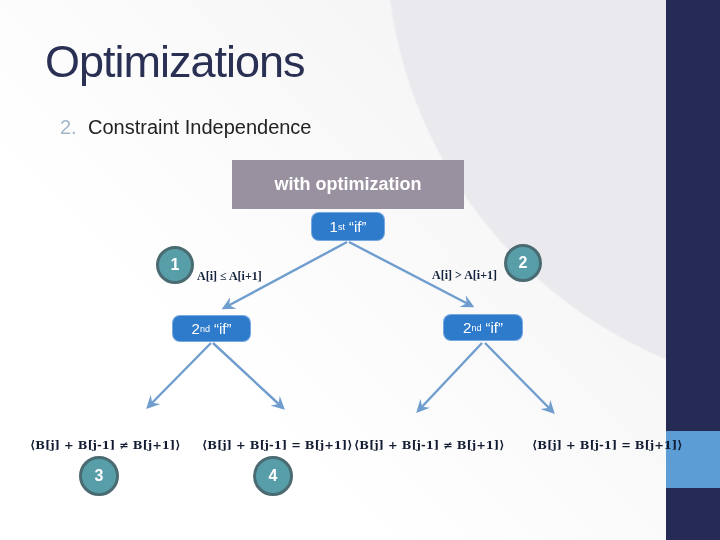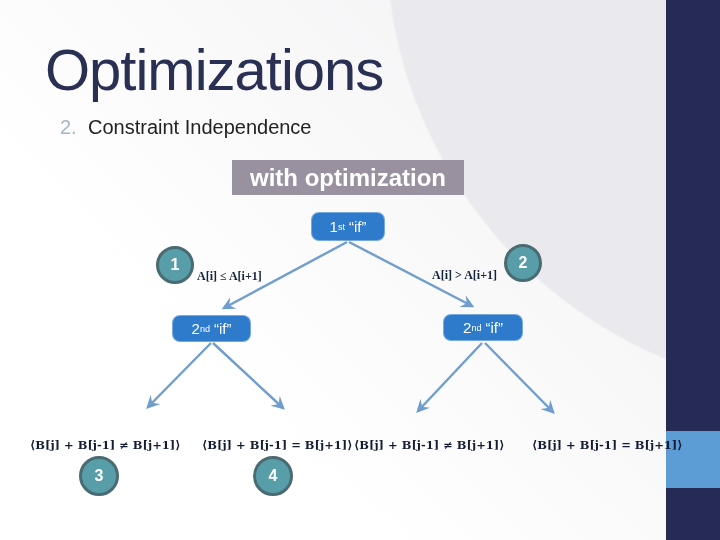--- a/index.html
+++ b/index.html
@@ -5,28 +5,28 @@
   html,body{margin:0;padding:0;background:#888;}
   .slide{
     position:relative;width:720px;height:540px;overflow:hidden;
     font-family:"Liberation Sans", sans-serif;
     background:
       radial-gradient(circle 455px at 840px -60px, #eaeaee 0 99.5%, rgba(234,234,238,0) 100%),
       linear-gradient(45deg, #ffffff 30%, #f1f1f3 95%);
   }
   .abs{position:absolute;}
   .title{
-    left:45px;top:36px;font-size:58px;color:#2a3053;letter-spacing:-1px;
+    left:45px;top:36px;font-size:45px;color:#2a3053;letter-spacing:-1px;
   }
   .subtitle-row{left:60px;top:116px;font-size:20px;display:flex;}
   .subtitle-num{color:#a3b6c8;width:28px;}
   .subtitle-text{color:#222222;}
   .banner{
-    left:232px;top:160px;width:232px;height:35px;background:#99919f;
-    color:#ffffff;font-size:24px;font-weight:bold;display:flex;
+    left:232px;top:160px;width:232px;height:49px;background:#99919f;
+    color:#ffffff;font-size:18px;font-weight:bold;display:flex;
     align-items:center;justify-content:center;
   }
   .node{
     background:#2e7bcc;color:#ffffff;border-radius:8px;
     border:1px solid rgba(255,255,255,0.35);box-sizing:border-box;
     display:flex;align-items:center;justify-content:center;
     font-size:15px;
   }
   .node sup{font-size:9px;line-height:0;}
   .node .word{margin-left:4px;}

